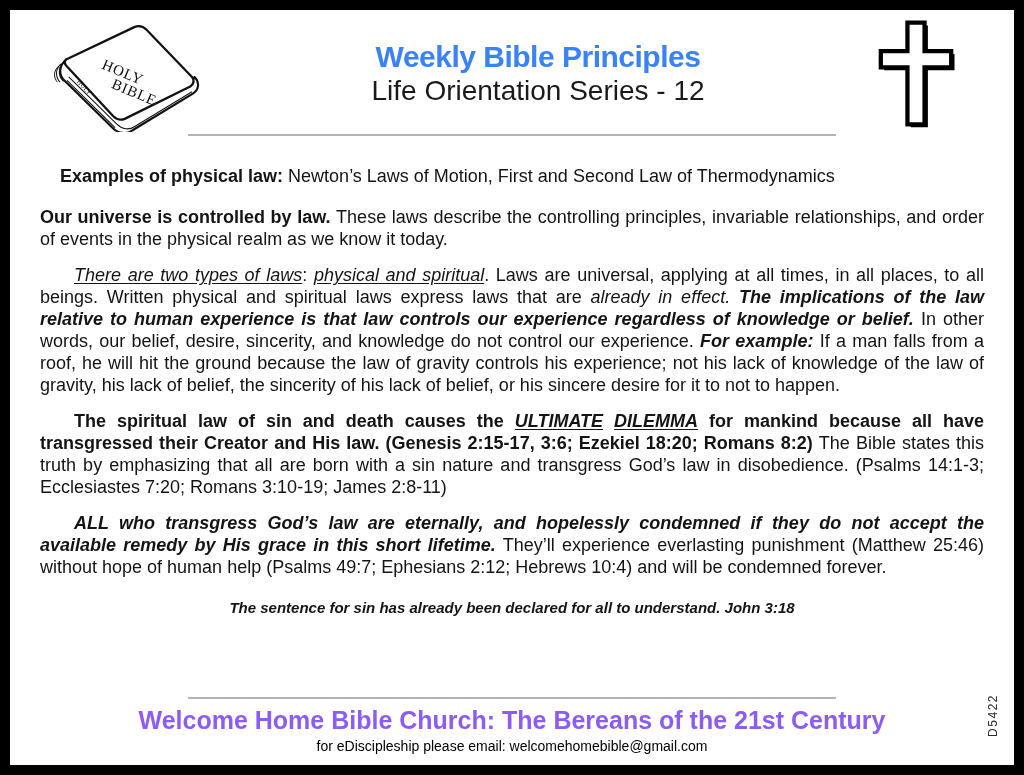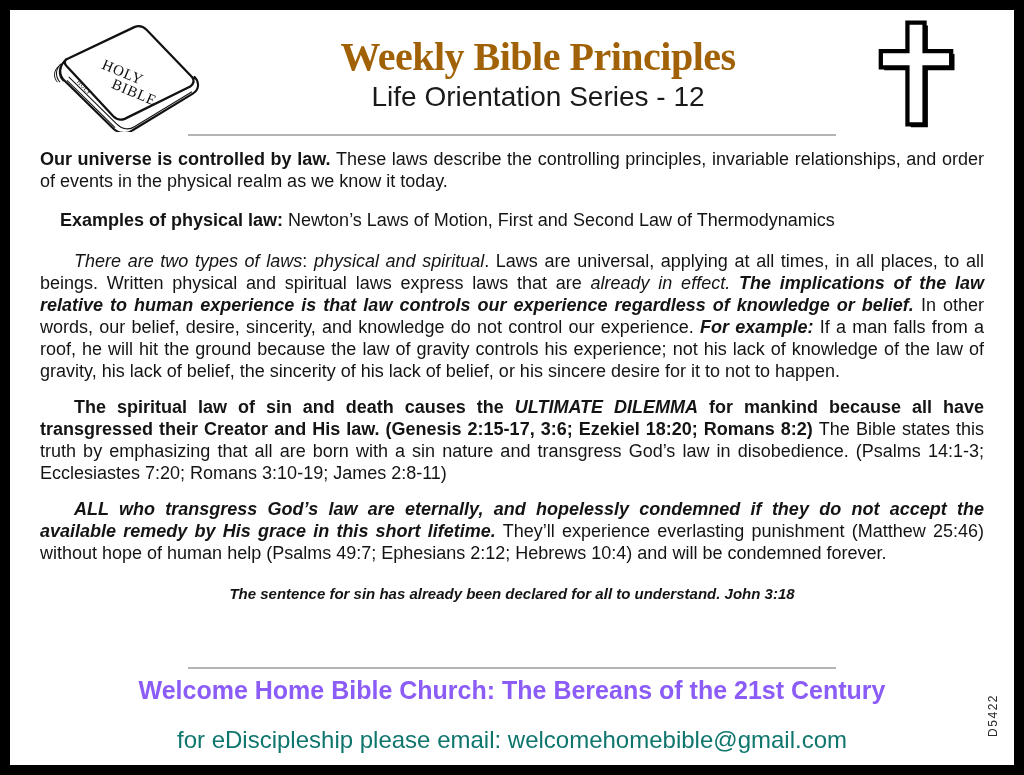--- a/index.html
+++ b/index.html
@@ -15,48 +15,48 @@
   }
   
   .header{
     display:flex;align-items:center;
     height:118px;
     padding:4px 26px 0 20px;
   }
   .bible-art{flex:0 0 178px;height:118px;}
   .titles{flex:1 1 auto;text-align:center;margin-top:2px;}
   .title{
-    font-size:40px;font-weight:bold;letter-spacing:-0.5px;
-    color:#a16207;line-height:1.1;font-family:Liberation Serif, serif;
+    font-size:30px;font-weight:bold;letter-spacing:-0.5px;
+    color:#3b82f6;line-height:1.1;
   }
   .subtitle{
     font-size:28px;font-weight:400;color:#1a1a1a;line-height:1.15;margin-top:2px;
   }
   .cross-art{flex:0 0 96px;height:116px;margin-right:24px;}
   .divider{
     width:648px;margin:2px auto 0;border:none;
     border-top:2px solid #b3b3b3;height:0;
   }
   
   .body{padding:12px 30px 0 30px;font-size:18px;line-height:22px;}
   .para{margin:0 0 14px 0;text-align:justify;}
   .para.first-line-indent{text-indent:34px;}
   .para.examples{margin-left:20px;text-align:left;margin-bottom:19px;margin-top:17px;}
   .run{white-space:normal;}
   .run.bold{font-weight:bold;}
   .run.italic{font-style:italic;}
-  .run.underline{text-underline-offset:2px;}
+  .run.underline{text-decoration:underline;text-underline-offset:2px;}
   .closing{
     text-align:center;font-size:15px;margin-top:19px;
   }
   
   .footer{position:absolute;left:0;right:0;bottom:10px;text-align:center;}
   .footer .divider{margin-bottom:6px;}
   .church-line{font-size:25px;font-weight:bold;color:#8b5cf6;line-height:1.2;}
-  .email-line{font-size:24px;font-weight:400;color:#0f766e;line-height:1.25;margin-top:20px;}
+  .email-line{font-size:14px;font-weight:400;color:#000000;line-height:1.25;margin-top:3px;}
   .doc-code{
     position:absolute;right:14px;bottom:28px;
     font-size:12px;letter-spacing:1.5px;color:#2b2b2b;
     writing-mode:vertical-rl;transform:rotate(180deg);
   }
   svg text{font-family:"Liberation Serif","DejaVu Serif",serif;}
 </style>
 </head>
 <body>
 
@@ -96,23 +96,23 @@
         <path d="M36,8 H54 V38 H82 V55 H54 V115 H36 V55 H8 V38 H36 Z" transform="translate(3.5,3)" fill="#000000"></path>
 
         <path d="M36,8 H54 V38 H82 V55 H54 V115 H36 V55 H8 V38 H36 Z" fill="#ffffff" stroke="#000000" stroke-width="4.5" stroke-linejoin="miter"></path>
       </svg>
     </div>
   </div>
 
   <hr class="divider">
 
   <div class="body">
+    <p class="para examples"><span class="run bold">Examples of physical law: </span><span class="run regular">Newton’s Laws of Motion, First and Second Law of Thermodynamics</span></p>
+
     <p class="para"><span class="run bold">Our universe is controlled by law. </span><span class="run regular">These laws describe the controlling principles, invariable relationships, and order of events in the physical realm as we know it today.</span></p>
-
-    <p class="para examples"><span class="run bold">Examples of physical law: </span><span class="run regular">Newton’s Laws of Motion, First and Second Law of Thermodynamics</span></p>
 
     <p class="para first-line-indent"><span class="run italic underline">There are two types of laws</span><span class="run regular">: </span><span class="run italic underline">physical and spiritual</span><span class="run regular">. Laws are universal, applying at all times, in all places, to all beings.  Written physical and spiritual laws express laws that are </span><span class="run italic">already in effect.</span><span class="run regular"> </span><span class="run bold italic">The implications of the law relative to human experience is that law controls our experience regardless of knowledge or belief.</span><span class="run regular">  In other words, our belief, desire, sincerity, and knowledge do not control our experience.  </span><span class="run bold italic">For example:</span><span class="run regular">  If a man falls from a roof, he will hit the ground because the law of gravity controls his experience; not his lack of knowledge of the law of gravity, his lack of belief, the sincerity of his lack of belief, or his sincere desire for it to not to happen.</span></p>
 
     <p class="para first-line-indent"><span class="run bold">The spiritual law of sin and death causes the </span><span class="run bold italic underline">ULTIMATE</span><span class="run bold"> </span><span class="run bold italic underline">DILEMMA</span><span class="run bold"> for mankind because all have transgressed their Creator and His law.  (Genesis 2:15-17, 3:6; Ezekiel 18:20; Romans 8:2) </span><span class="run regular">The Bible states this truth by emphasizing that all are born with a sin nature and transgress God’s law in disobedience.  (Psalms 14:1-3; Ecclesiastes 7:20; Romans 3:10-19; James 2:8-11)</span></p>
 
     <p class="para first-line-indent"><span class="run bold italic">ALL who transgress God’s law are eternally, and hopelessly condemned if they do not accept the available remedy by His grace in this short lifetime.</span><span class="run regular">  They’ll experience everlasting punishment (Matthew 25:46) without hope of human help (Psalms 49:7; Ephesians 2:12; Hebrews 10:4) and will be condemned forever.</span></p>
 
     <p class="para closing"><span class="run bold italic">The sentence for sin has already been declared for all to understand.  John 3:18</span></p>
   </div>
 

